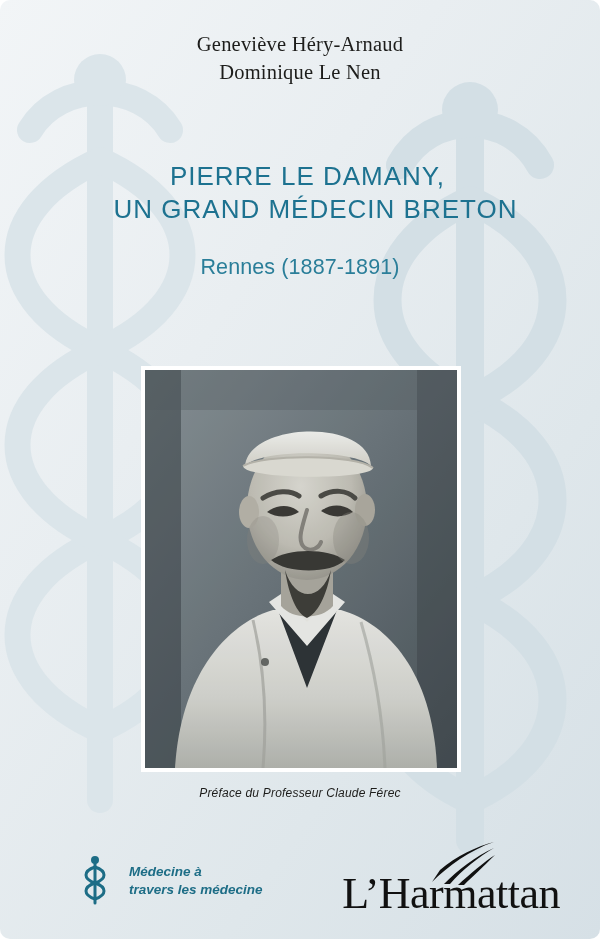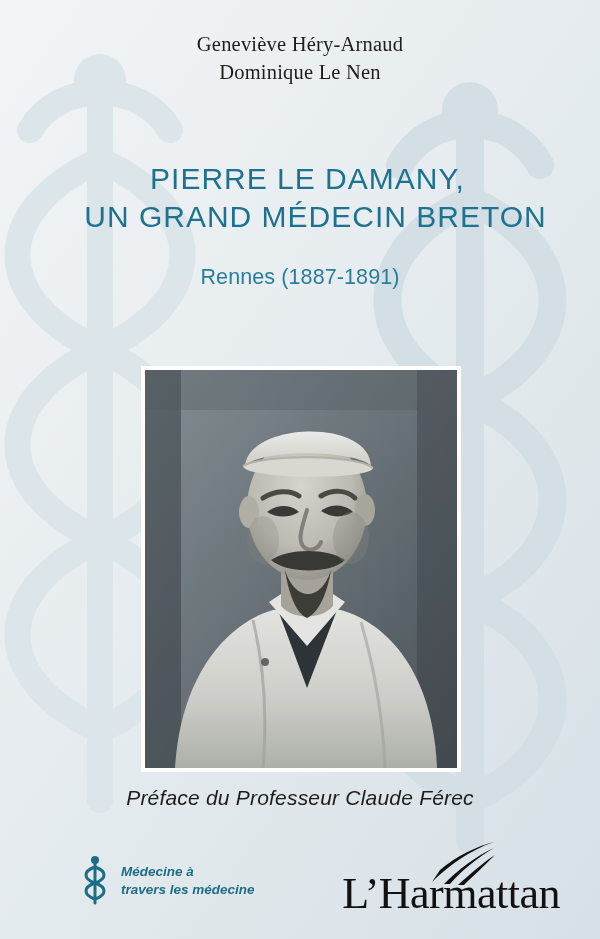--- a/index.html
+++ b/index.html
@@ -9,20 +9,21 @@
   }
   body {
     font-family: "Liberation Sans", sans-serif;
   }
   .cover {
     position: relative;
     width: 600px;
     height: 939px;
     overflow: hidden;
     background: linear-gradient(125deg, #f2f5f7 0%, #e9eef1 35%, #dfe7eb 70%, #d6e0e6 100%);
+    border-radius: 10px;
   }
   
   .wm {
     position: absolute;
     pointer-events: none;
     opacity: 1;
   }
   .wm-left {
     left: -70px;
     top: 40px;
@@ -51,21 +52,21 @@
   }
   .title-block {
     position: absolute;
     top: 160px;
     left: 0;
     right: 0;
     text-align: center;
     color: #1f6f87;
   }
   .title-main {
-    font-size: 30px;
+    font-size: 26px;
     letter-spacing: 1.0px;
     line-height: 1.28;
     font-weight: 400;
     color: #1d7290;
     margin-left: 15px;
   }
   .title-main .t2 {
     display: block;
     padding-left: 16px;
   }
@@ -98,31 +99,31 @@
   }
   .photo svg { display: block; }
   .preface {
     position: absolute;
     top: 786px;
     left: 0;
     right: 0;
     text-align: center;
     font-family: "Liberation Sans", sans-serif;
     font-style: italic;
-    font-size: 21px;
+    font-size: 12px;
     color: #1d1d1b;
     letter-spacing: 0.2px;
   }
   .collection {
     position: absolute;
     left: 78px;
     top: 855px;
     display: flex;
     align-items: center;
-    gap: 9px;
+    gap: 17px;
   }
   .collection .coll-text {
     font-family: "Liberation Sans", sans-serif;
     font-weight: bold;
     font-style: italic;
     font-size: 13.5px;
     line-height: 1.32;
     color: #1d6d86;
   }
   .publisher {

